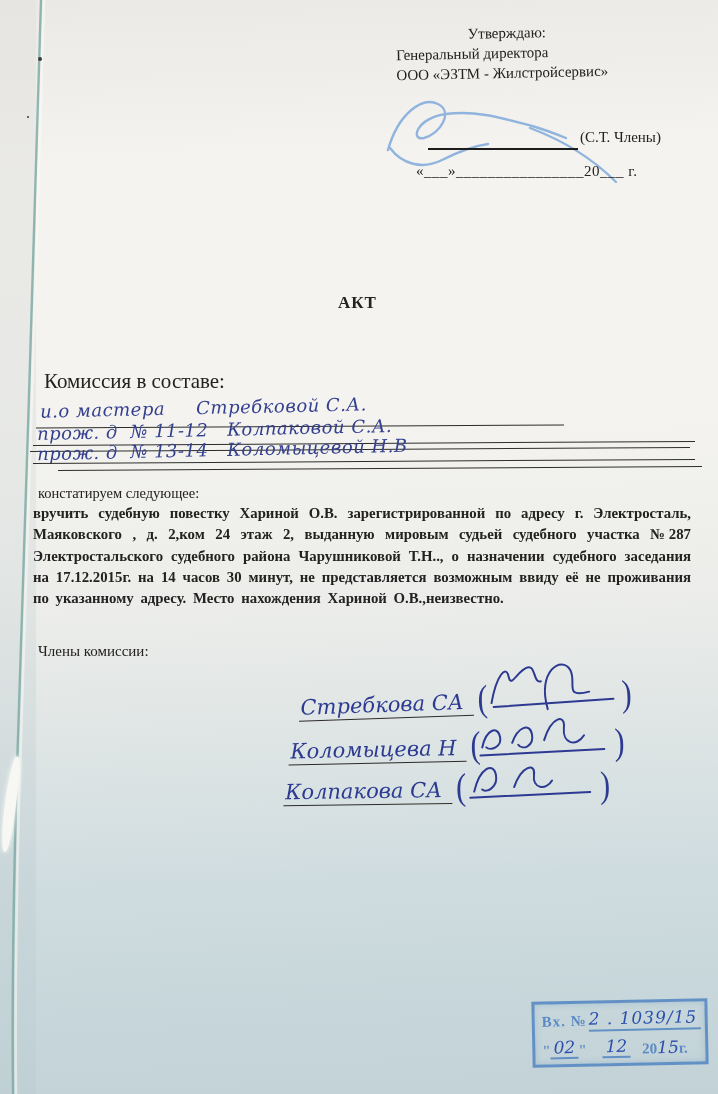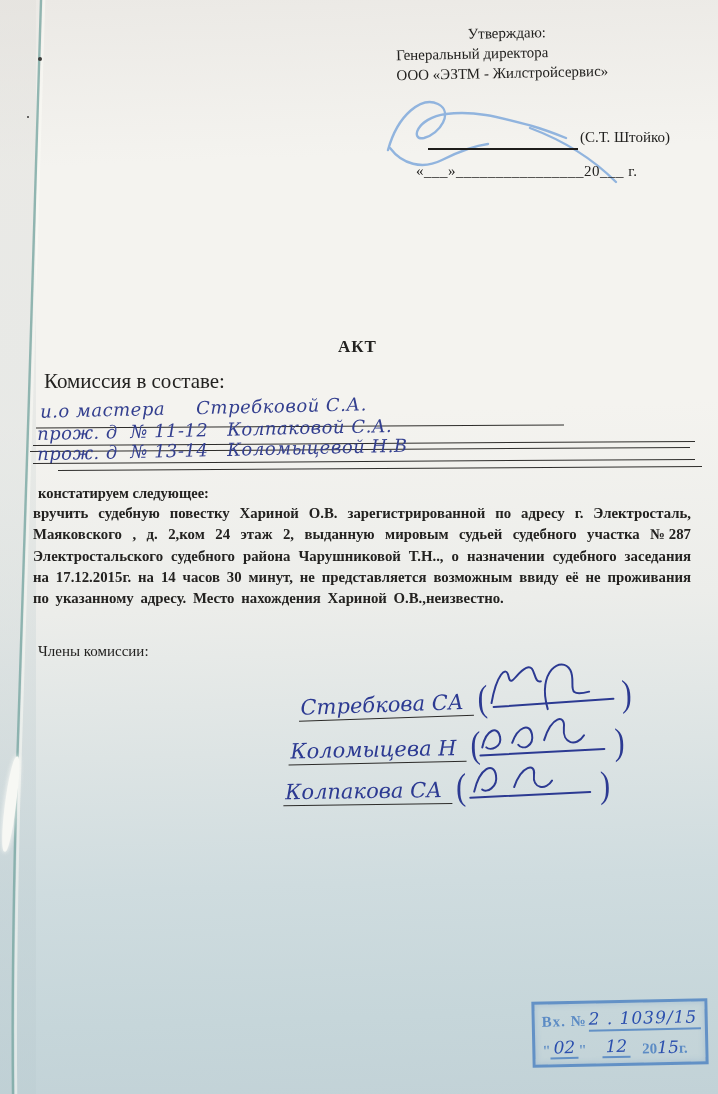--- a/index.html
+++ b/index.html
@@ -23,26 +23,26 @@
   .white-wedge{position:absolute;left:5px;top:756px;width:11px;height:96px;background:#f7f8f4;
     border-radius:60% 40% 50% 50%;transform:rotate(7deg);box-shadow:0 0 4px 1px rgba(250,250,246,.8);}
   .speck{position:absolute;background:#3a3a38;border-radius:50%;}
   .typed{position:absolute;color:var(--text);}
   .approval{left:396px;top:22px;width:310px;font-size:15px;line-height:20px;transform:rotate(-1.2deg);}
   .approval .l1{display:block;padding-left:72px;}
   .top-sig-svg{position:absolute;left:380px;top:88px;}
   .sig-line{position:absolute;left:428px;top:128px;width:150px;height:22px;border-bottom:2px solid #1e1d1b;}
   .signatory{left:580px;top:129px;font-size:15px;}
   .date-line{left:416px;top:163px;font-size:15px;letter-spacing:.5px;text-align:right;}
-  .doc-title{left:338px;top:293px;font-size:17px;font-weight:bold;letter-spacing:1px;margin-top:44px;}
+  .doc-title{left:338px;top:293px;font-size:17px;font-weight:bold;letter-spacing:1px;}
   .commission-heading{left:44px;top:369px;font-size:21px;}
   .hand{font-family:"DejaVu Serif",serif;font-style:italic;color:var(--ink);white-space:pre;}
   .hw{position:absolute;font-size:18px;transform:rotate(-1.3deg);letter-spacing:.5px;}
   .rule{position:absolute;height:0;border-top:1.6px solid #2e2d2b;transform:rotate(-.35deg);}
-  .stmt-heading{left:38px;top:485px;font-size:14.5px;font-weight:700;text-align:right;}
+  .stmt-heading{left:38px;top:485px;font-size:14.5px;font-weight:400;text-align:right;}
   .stmt-body{left:33px;top:503px;width:658px;font-size:14.8px;font-weight:700;line-height:21.3px;
     text-align:justify;word-spacing:3px;}
   .members-heading{left:38px;top:643px;font-size:15px;text-align:right;}
   .sigrow{position:absolute;display:flex;align-items:flex-end;color:var(--sig-ink);}
   .sigrow .name{font-family:"DejaVu Serif",serif;font-style:italic;font-size:21px;color:var(--sig-ink);
     border-bottom:1.8px solid #2c2b29;padding:0 10px 1px 2px;white-space:pre;}
   .sigrow .paren{font-size:30px;line-height:30px;transform:scaleY(1.25);color:var(--sig-ink);margin:0 0 2px 4px;}
   .sigrow svg{margin:0 -4px -2px -6px;}
   .row1{left:298px;top:662px;transform:rotate(-2deg);}
   .row2{left:288px;top:708px;transform:rotate(-1.2deg);}
@@ -84,21 +84,21 @@
   </div>
 
   <svg class="top-sig-svg" width="280" height="100" viewBox="0 0 280 100">
     <g fill="none" stroke="#87aedd" stroke-width="2.4" stroke-linecap="round" opacity="0.9">
       <path d="M8,62 C18,26 42,8 58,16 C74,24 60,46 44,50 C30,53 36,30 66,26 C96,22 122,30 152,38 C166,42 176,46 186,50"></path>
       <path d="M150,40 C182,52 212,70 236,94"></path>
       <path d="M10,60 C22,76 42,82 62,72 C76,65 92,58 108,56"></path>
     </g>
   </svg>
   <div class="sig-line"></div>
-  <div class="typed signatory">(С.Т. Штойко)</div>
+  <div class="typed signatory">(С.Т. Члены)</div>
   <div class="typed date-line">«___»________________20___ г.</div>
 
   <div class="typed doc-title">АКТ</div>
 
   <div class="typed commission-heading">Комиссия в составе:</div>
 
   <div class="hand hw" style="left:40px;top:397px;">и.о мастера     Стребковой С.А.</div>
   <div class="rule" style="left:36px;top:426px;width:528px;"></div>
 
   <div class="hand hw" style="left:37px;top:419px;">прож. д  № 11-12   Колпаковой С.А.</div>

